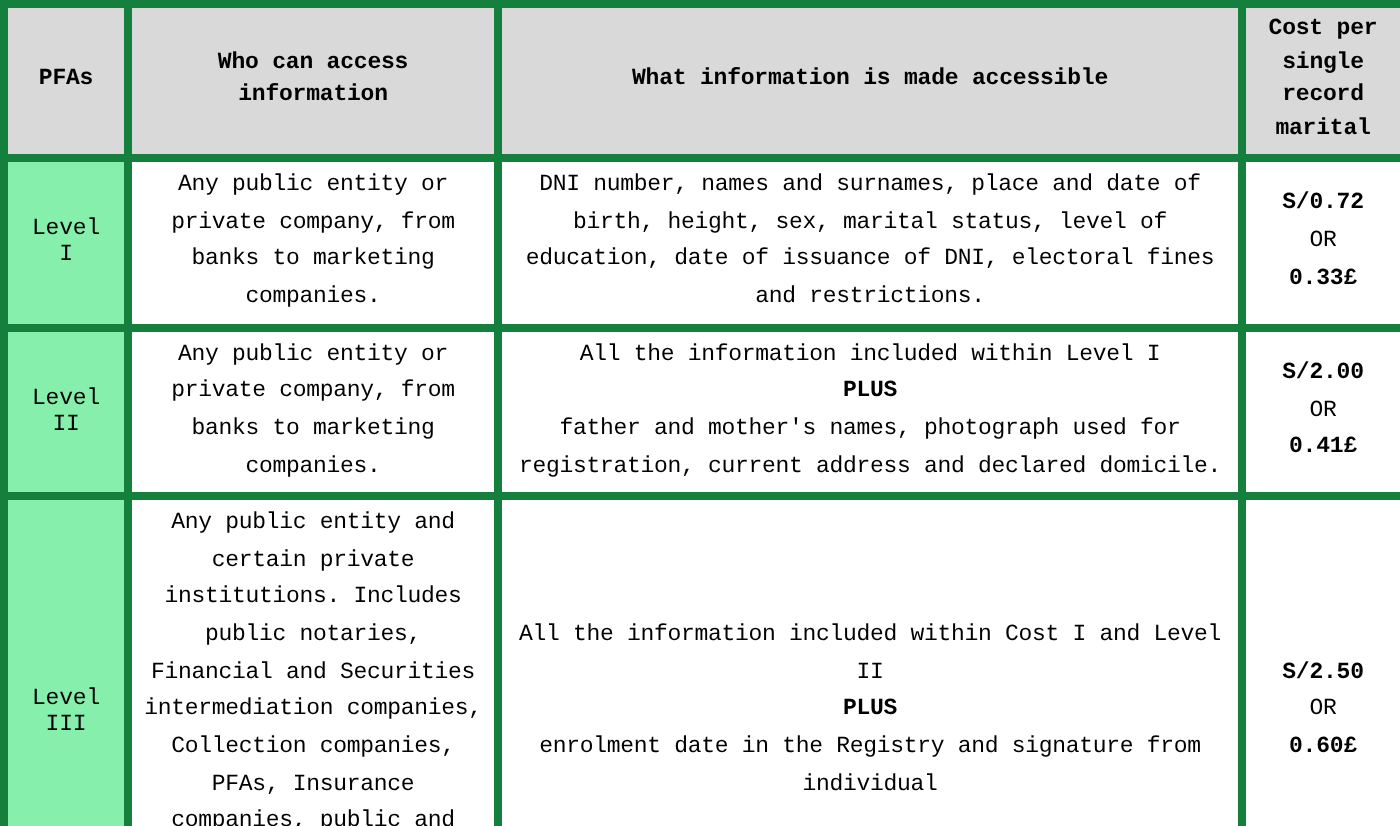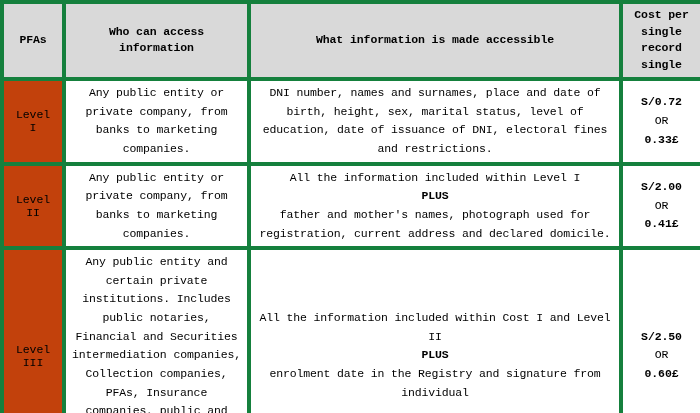--- a/index.html
+++ b/index.html
@@ -52,21 +52,21 @@
     background: #d9d9d9;
     font-weight: bold;
     font-size: 11.5px;
     line-height: 1.45;
     height: 68px;
     letter-spacing: -0.1px;
   }
 
   
   td.level-cell {
-    background: #c2410c;
+    background: #86efac;
     font-weight: bold;
     font-size: 11.5px;
     letter-spacing: -0.1px;
     margin-top: 44px;
   }
 
   
   td.body-cell {
     background: #ffffff;
     font-size: 11.5px;
@@ -125,21 +125,21 @@
     </colgroup>
     <tbody>
 
       <tr class="header-row">
         <td>PFAs</td>
         <td>Who can access information</td>
         <td>What information is made accessible</td>
         <td>
           <span class="info-line">Cost per</span>
           <span class="info-line">single record</span>
-          <span class="info-line">single</span>
+          <span class="info-line">marital</span>
         </td>
       </tr>
 
       <tr class="row-1">
         <td class="level-cell">Level I</td>
         <td class="body-cell who-cell">Any public entity or private company, from banks to marketing companies.</td>
         <td class="body-cell what-cell">DNI number, names and surnames, place and date of birth, height, sex, marital status, level of education, date of issuance of DNI, electoral fines and restrictions.</td>
         <td class="body-cell cost-cell">
           <span class="cost-amount">S/0.72</span>
           <span class="cost-or">OR</span>

